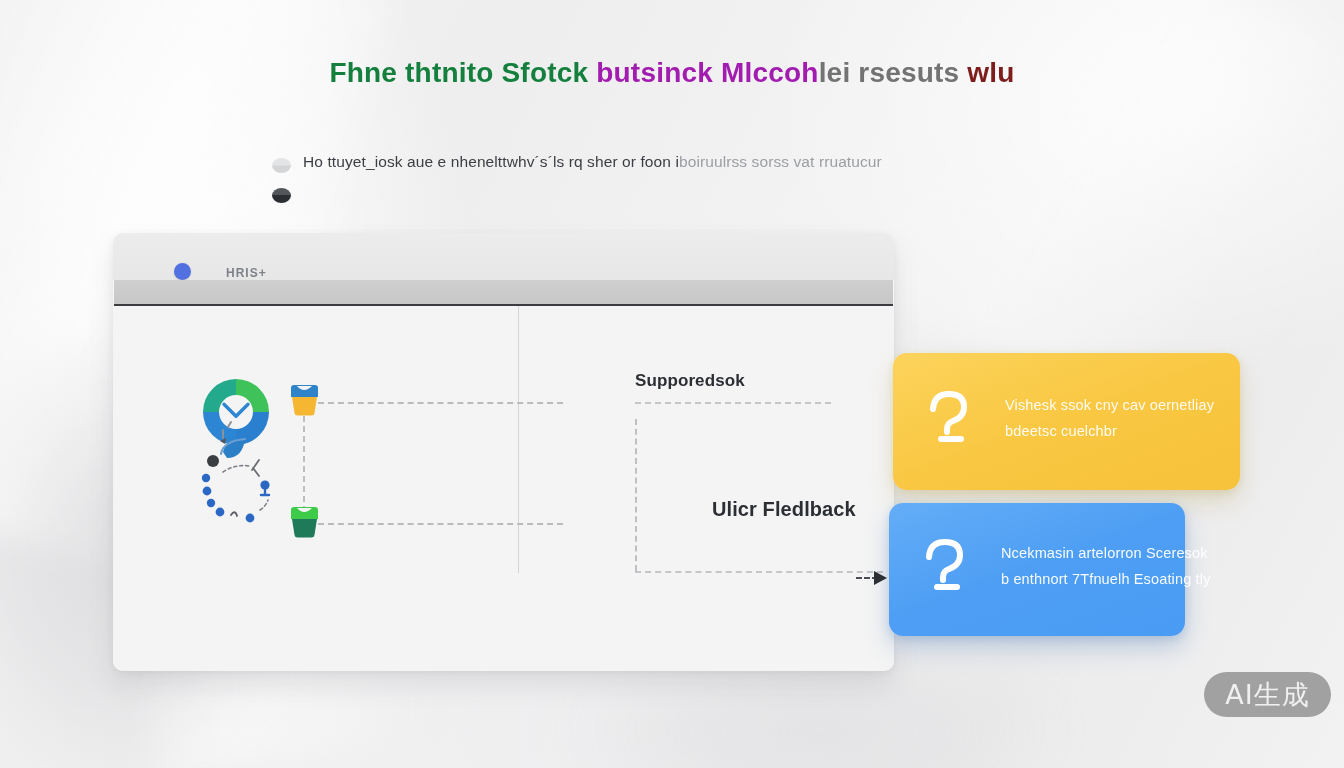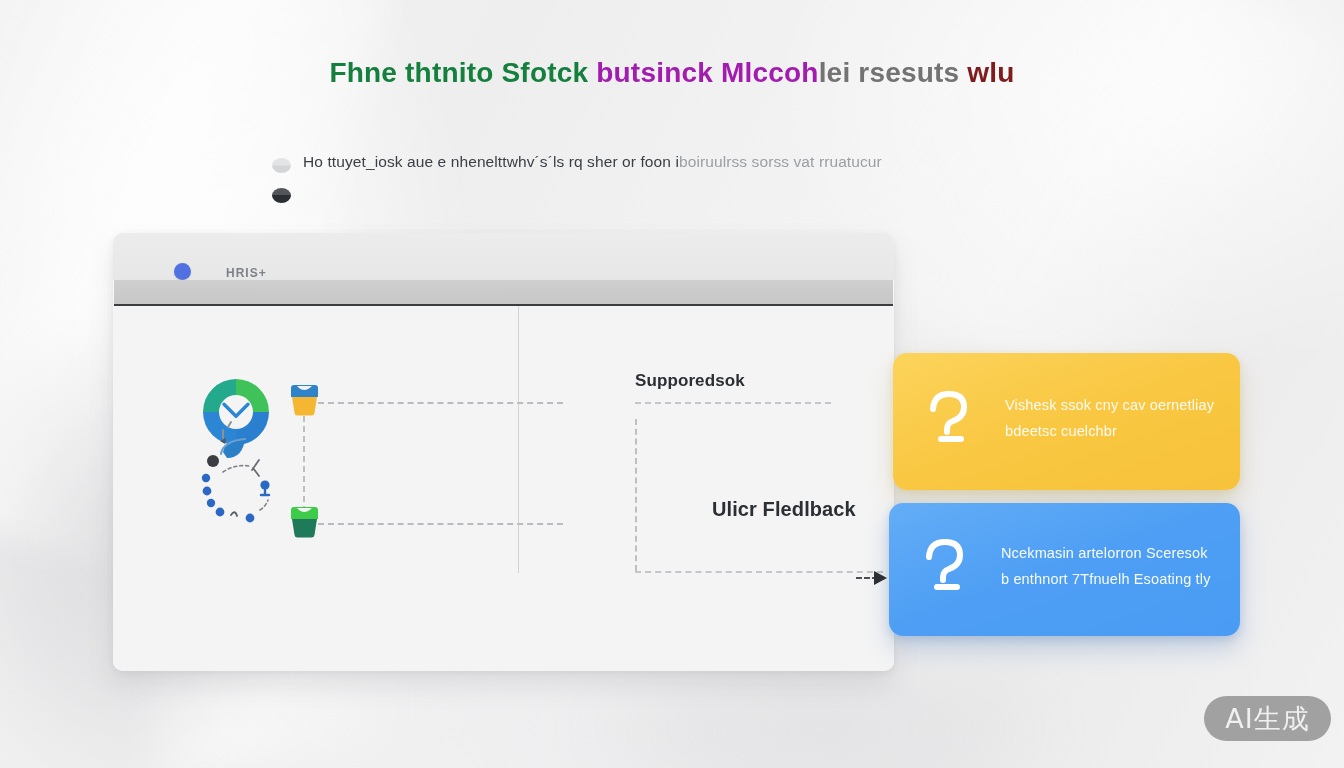--- a/index.html
+++ b/index.html
@@ -265,21 +265,21 @@
     left: 893px;
     top: 353px;
     width: 347px;
     height: 137px;
     background: linear-gradient(160deg, #fcd35b 0%, #f9c741 52%, #f7c23c 100%);
     box-shadow: 0 12px 24px rgba(168,140,40,0.22), 0 3px 8px rgba(168,140,40,0.14);
   }
   .side-card.blue {
     left: 889px;
     top: 503px;
-    width: 351px;
+    width: 296px;
     height: 133px;
     background: linear-gradient(160deg, #64adf7 0%, #4d9ef4 50%, #4a9bf3 100%);
     box-shadow: 0 12px 24px rgba(46,104,176,0.25), 0 3px 8px rgba(46,104,176,0.16);
   }
   .card-icon {
     flex: 0 0 auto;
     width: 58px;
     height: 62px;
     position: relative;
   }
@@ -292,21 +292,21 @@
     color: rgba(255,255,255,0.96);
     white-space: nowrap;
     letter-spacing: .15px;
   }
   .side-card.yellow .card-lines { color: rgba(255,255,255,0.93); }
 
   
   .watermark {
     position: absolute;
     left: 1204px;
-    top: 696px;
+    top: 672px;
     width: 127px;
     height: 45px;
     border-radius: 23px;
     background: rgba(138,138,140,0.78);
     color: #f0f0f0;
     font-size: 27px;
     line-height: 45px;
     text-align: center;
     letter-spacing: 1px;
     font-family: "DejaVu Sans", sans-serif;

